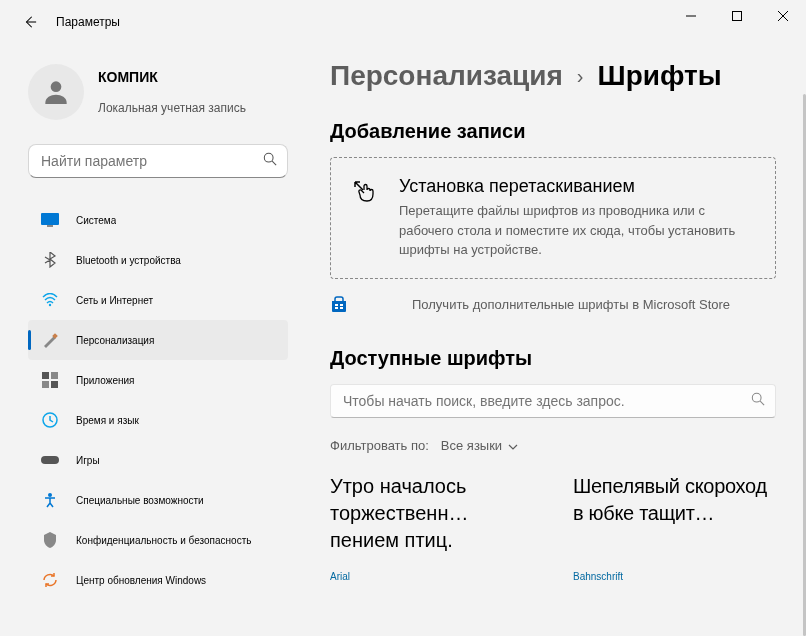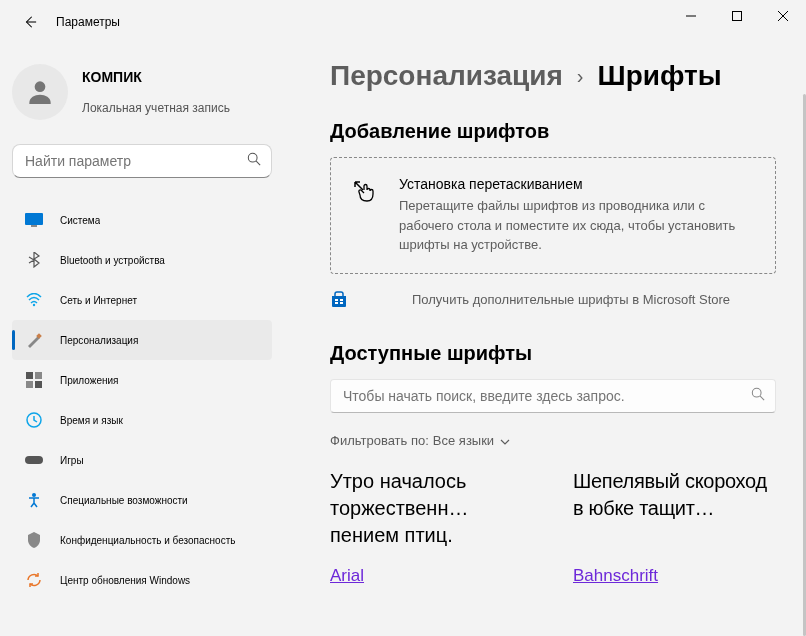--- a/index.html
+++ b/index.html
@@ -6,21 +6,21 @@
 body { width: 806px; height: 636px; background: #f3f3f3; overflow: hidden; position: relative; }
 
 .titlebar { height: 44px; display: flex; align-items: center; padding-left: 20px; }
 .back-btn { width: 20px; height: 20px; display: flex; align-items: center; justify-content: center; cursor: pointer; margin-right: 16px; }
 .titlebar-text { font-size: 12px; color: #000; }
 .win-controls { position: absolute; top: 0; right: 0; display: flex; }
 .win-btn { width: 46px; height: 32px; display: flex; align-items: center; justify-content: center; cursor: pointer; }
 
 .content-area { display: flex; height: calc(100% - 44px); }
 
-.sidebar { width: 300px; padding: 0 8px 0 12px; flex-shrink: 0; }
+.sidebar { width: 300px; padding: 0 8px 0 28px; flex-shrink: 0; }
 .user-block { display: flex; align-items: center; padding: 20px 0 24px 0; }
 .avatar { width: 56px; height: 56px; border-radius: 50%; background: #e8e8e8; display: flex; align-items: center; justify-content: center; margin-right: 14px; }
 .avatar svg { width: 32px; height: 32px; fill: #757575; }
 .user-name { font-weight: 600; font-size: 14px; color: #000; }
 .user-sub { font-size: 12px; color: #555; margin-top: 16px; }
 
 .search-box { position: relative; width: 260px; height: 34px; background: #fff; border: 1px solid #d6d6d6; border-bottom: 1px solid #888; border-radius: 8px; margin-bottom: 22px; }
 .search-box input { width: 100%; height: 100%; border: none; background: transparent; padding: 0 36px 0 12px; font-size: 14px; outline: none; }
 .search-box .s-icon { position: absolute; right: 10px; top: 50%; transform: translateY(-50%); }
 
@@ -35,40 +35,40 @@
 .breadcrumb { display: flex; align-items: center; margin-bottom: 28px; }
 .crumb { font-size: 28px; font-weight: 600; }
 .crumb.parent { color: #5d5d5d; cursor: pointer; }
 .crumb-sep { font-size: 20px; color: #5d5d5d; margin: 0 14px; }
 .crumb.current { color: #000; }
 
 .section-h { font-size: 20px; font-weight: 600; color: #000; margin-bottom: 14px; }
 
 .dropzone { border: 1px dashed #888; border-radius: 4px; padding: 18px 20px; display: flex; margin-bottom: 16px; }
 .dz-icon { width: 36px; flex-shrink: 0; margin-right: 12px; margin-top: 2px; }
-.dz-title { font-size: 14px; color: #000; margin-bottom: 4px; }
+.dz-title { font-size: 18px; color: #000; margin-bottom: 4px; }
 .dz-desc { font-size: 13px; color: #5d5d5d; line-height: 1.5; }
 
 .store-link { display: flex; align-items: center; margin-bottom: 32px; gap: 48px; }
 .store-icon { width: 20px; height: 20px; margin-right: 14px; }
 .store-text { font-size: 13px; color: #5d5d5d; }
 
 .font-search { position: relative; width: 100%; height: 34px; background: #fdfdfd; border: 1px solid #e5e5e5; border-bottom: 1px solid #b8b8b8; border-radius: 4px; margin-bottom: 20px; }
 .font-search input { width: 100%; height: 100%; border: none; background: transparent; padding: 0 36px 0 12px; font-size: 14px; outline: none; }
 .font-search .s-icon { position: absolute; right: 10px; top: 50%; transform: translateY(-50%); }
 
 .filter-row { display: flex; align-items: center; font-size: 13px; color: #5d5d5d; margin-bottom: 20px; cursor: pointer; }
-.filter-label { margin-right: 4px; }
+.filter-label { margin-right: 12px; }
 .filter-val { margin-right: 6px; }
 
 .font-grid { display: flex; gap: 40px; }
 .font-card { flex: 1; cursor: pointer; }
 .font-sample { font-size: 20px; line-height: 1.35; color: #000; margin-bottom: 16px; height: 82px; overflow: hidden; }
 .font-sample.narrow { font-stretch: condensed; letter-spacing: -0.3px; }
-.font-name { font-size: 17px; color: #6d28d9; text-decoration: underline; }
+.font-name { font-size: 10px; color: #0369a1; }
 
 .scrollbar-stub { position: absolute; right: 0; top: 50px; bottom: 0; width: 3px; background: #c4c4c4; border-radius: 2px; }
 </style>
 </head>
 <body>
 
 <div class="titlebar">
   <div class="back-btn">
     <svg width="14" height="14" viewBox="0 0 16 16">
         <path d="M10 2 L4 8 L10 14" stroke="#000" stroke-width="1.2" fill="none"></path>
@@ -214,21 +214,21 @@
     </ul>
   </div>
 
   <div class="main">
     <div class="breadcrumb">
       <span class="crumb parent">Персонализация</span>
       <span class="crumb-sep">›</span>
       <span class="crumb current">Шрифты</span>
     </div>
 
-    <h2 class="section-h">Добавление шрифтов</h2>
+    <h2 class="section-h">Добавление записи</h2>
 
     <div class="dropzone">
       <div class="dz-icon">
         <svg width="28" height="28" viewBox="0 0 28 28">
             <path d="M4 4l8 8M4 4h5M4 4v5" stroke="#000" stroke-width="1.5" fill="none"></path>
             <path d="M13 12v-4a1.5 1.5 0 0 1 3 0v4a1.5 1.5 0 0 1 3 0v1a1.5 1.5 0 0 1 3 0v3c0 4-2 7-6 7s-7-2-7-6l-1-3a1.5 1.5 0 0 1 2-2l3 3" stroke="#000" stroke-width="1.3" fill="none"></path>
           </svg>
       </div>
       <div>
         <div class="dz-title">Установка перетаскиванием</div>

